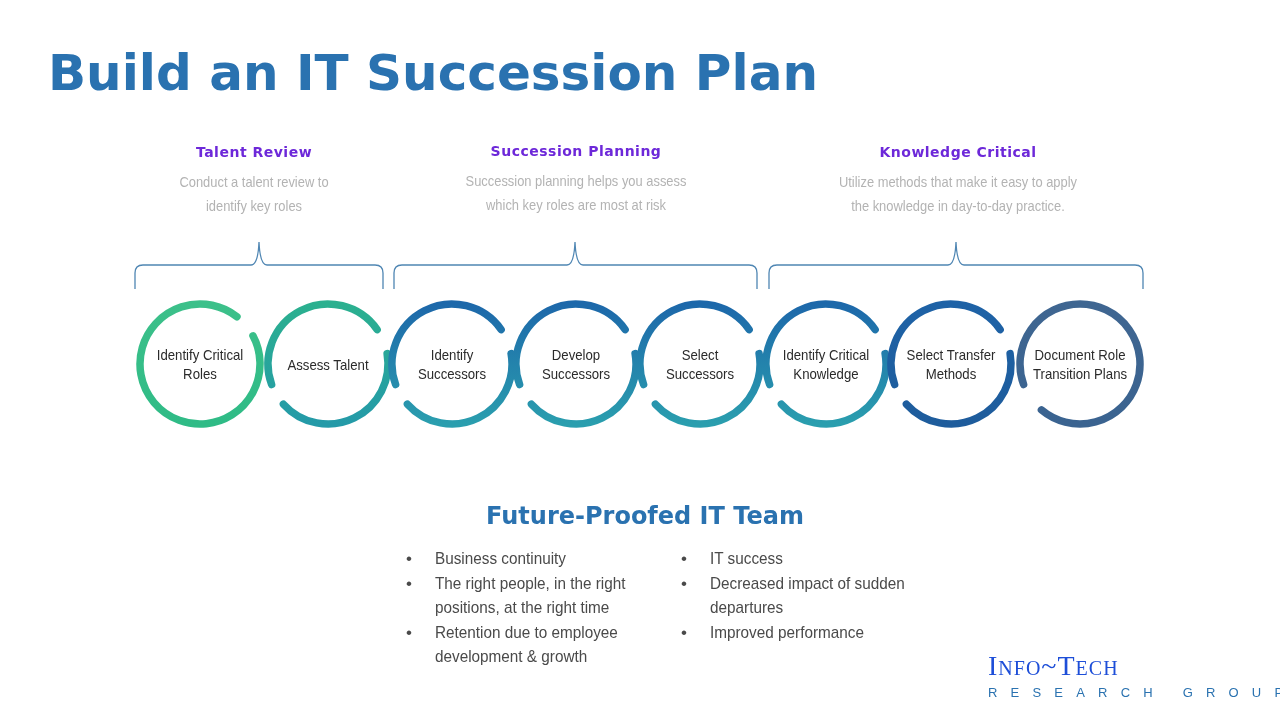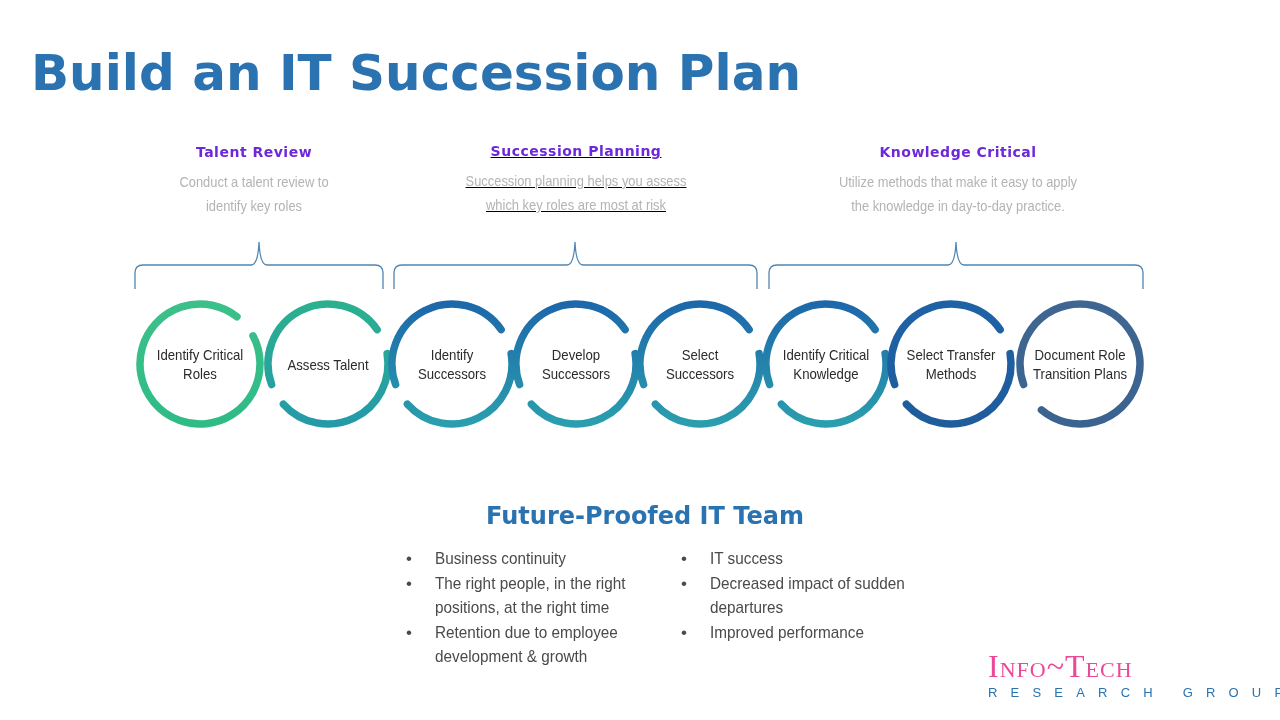--- a/index.html
+++ b/index.html
@@ -1,44 +1,44 @@
 <!DOCTYPE html>
 <html><head>
 <meta charset="utf-8">
 <style>
   html, body { margin:0; padding:0; }
   body { width:1280px; height:720px; background:#ffffff; position:relative; overflow:hidden; font-family:"Liberation Sans", sans-serif; }
-  .title { position:absolute; left:31px; top:44px; font-family:"DejaVu Sans", sans-serif; font-weight:bold; font-size:50px; color:#2a72b0; letter-spacing:0px; white-space:nowrap; }
+  .title { position:absolute; left:48px; top:44px; font-family:"DejaVu Sans", sans-serif; font-weight:bold; font-size:50px; color:#2a72b0; letter-spacing:0px; white-space:nowrap; }
   .phase { position:absolute; text-align:center; width:320px; }
   .phase-title { font-family:"DejaVu Sans", sans-serif; font-weight:bold; font-size:14px; color:#6d28d9; letter-spacing:0.5px; white-space:nowrap; }
   .phase-desc { margin-top:10px; font-family:"Liberation Sans", sans-serif; font-size:15px; line-height:24px; color:#b3b3b3; transform:scaleX(0.86); white-space:nowrap; }
   svg.diagram { position:absolute; left:0; top:0; }
   .step-label { position:absolute; width:120px; text-align:center; font-family:"Liberation Sans", sans-serif; font-size:15px; line-height:19px; color:#2b2b2b; transform:translate(-50%,-50%) scaleX(0.88); white-space:nowrap; }
   .outcome-title { position:absolute; left:0; width:1290px; top:502px; text-align:center; font-family:"DejaVu Sans", sans-serif; font-weight:bold; font-size:24px; color:#2a72b0; }
   .bullets { position:absolute; margin:0; padding:0; list-style:none; font-family:"Liberation Sans", sans-serif; font-size:17px; line-height:24.6px; color:#4a4a4a; }
   .bullets li { position:relative; padding-left:31px; transform-origin:left; }
   .bullets li .dot { position:absolute; left:2px; top:0; }
   .bullets li .txt { display:inline-block; transform:scaleX(0.9); transform-origin:left; white-space:nowrap; }
   .logo { position:absolute; left:988px; top:644px; width:280px; }
-  .logo-main { font-family:"Liberation Serif", serif; font-size:32px; color:#ec4899; letter-spacing:1px; line-height:44px; white-space:nowrap; font-variant:small-caps; }
+  .logo-main { font-family:"Liberation Serif", serif; font-size:28px; color:#1d4ed8; letter-spacing:1px; line-height:44px; white-space:nowrap; font-variant:small-caps; }
   .logo-sub { font-family:"Liberation Sans", sans-serif; font-size:13px; color:#2a72b0; letter-spacing:13.2px; line-height:14px; white-space:nowrap; margin-top:-2px; }
 </style>
 </head>
 <body>
 
 <div class="title">Build an IT Succession Plan</div>
 
 <div class="phase" style="left:94px; top:144px;">
   <div class="phase-title">Talent Review</div>
   <div class="phase-desc">
     <div>Conduct a talent review to</div>
     <div>identify key roles</div>
   </div>
 </div>
-<div class="phase" style="left:416px; top:143px;text-decoration:underline;">
+<div class="phase" style="left:416px; top:143px;">
   <div class="phase-title">Succession Planning</div>
   <div class="phase-desc">
     <div>Succession planning helps you assess</div>
     <div>which key roles are most at risk</div>
   </div>
 </div>
 <div class="phase" style="left:798px; top:144px;">
   <div class="phase-title">Knowledge Critical</div>
   <div class="phase-desc">
     <div>Utilize methods that make it easy to apply</div>

